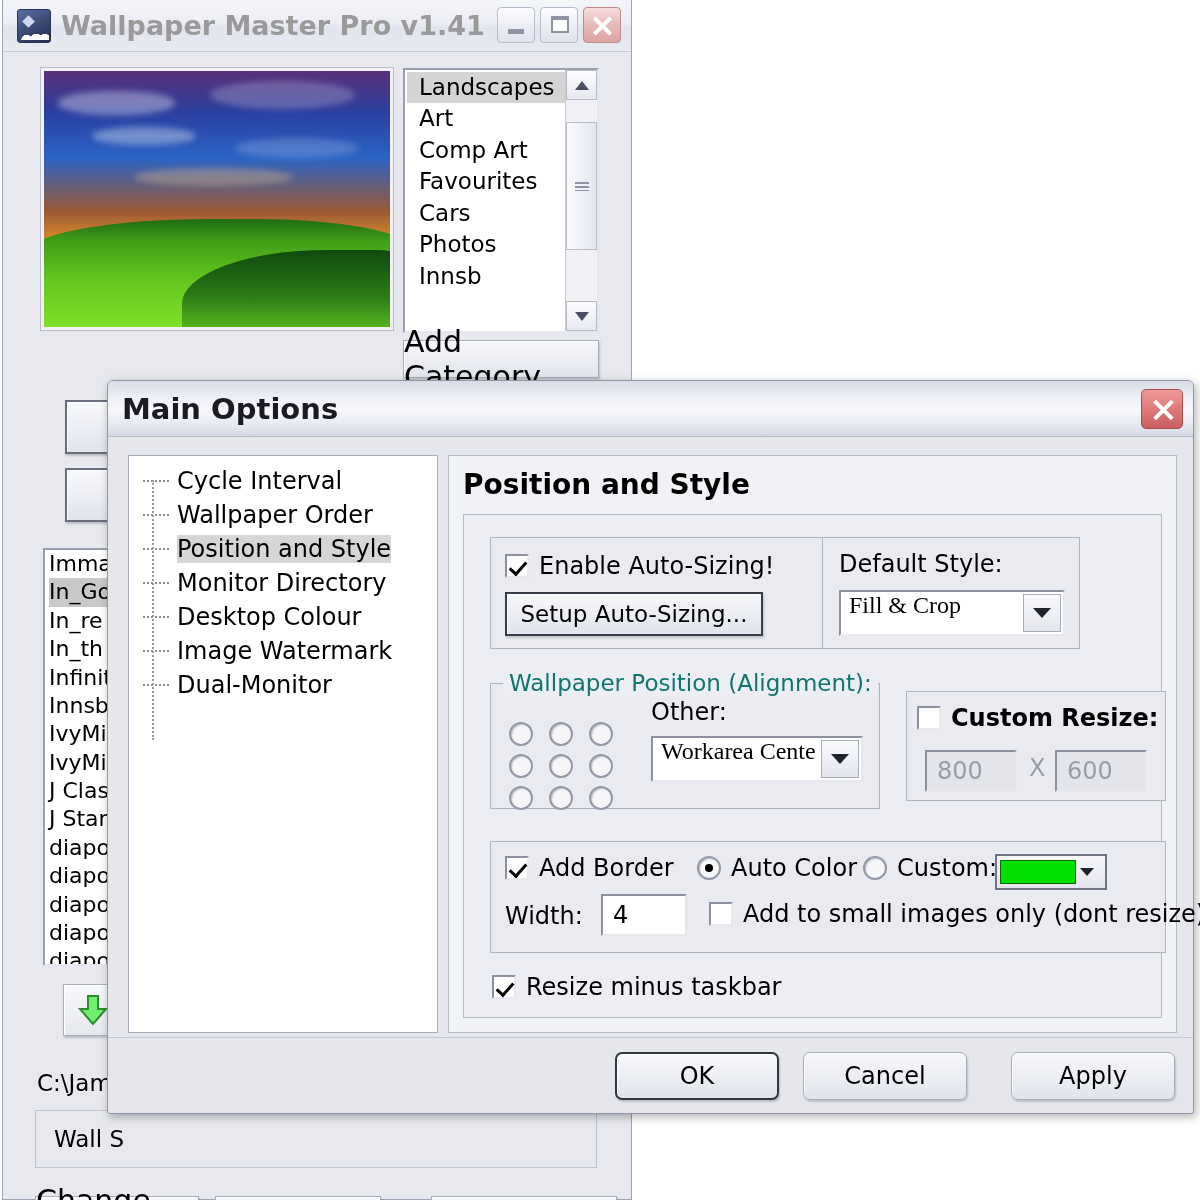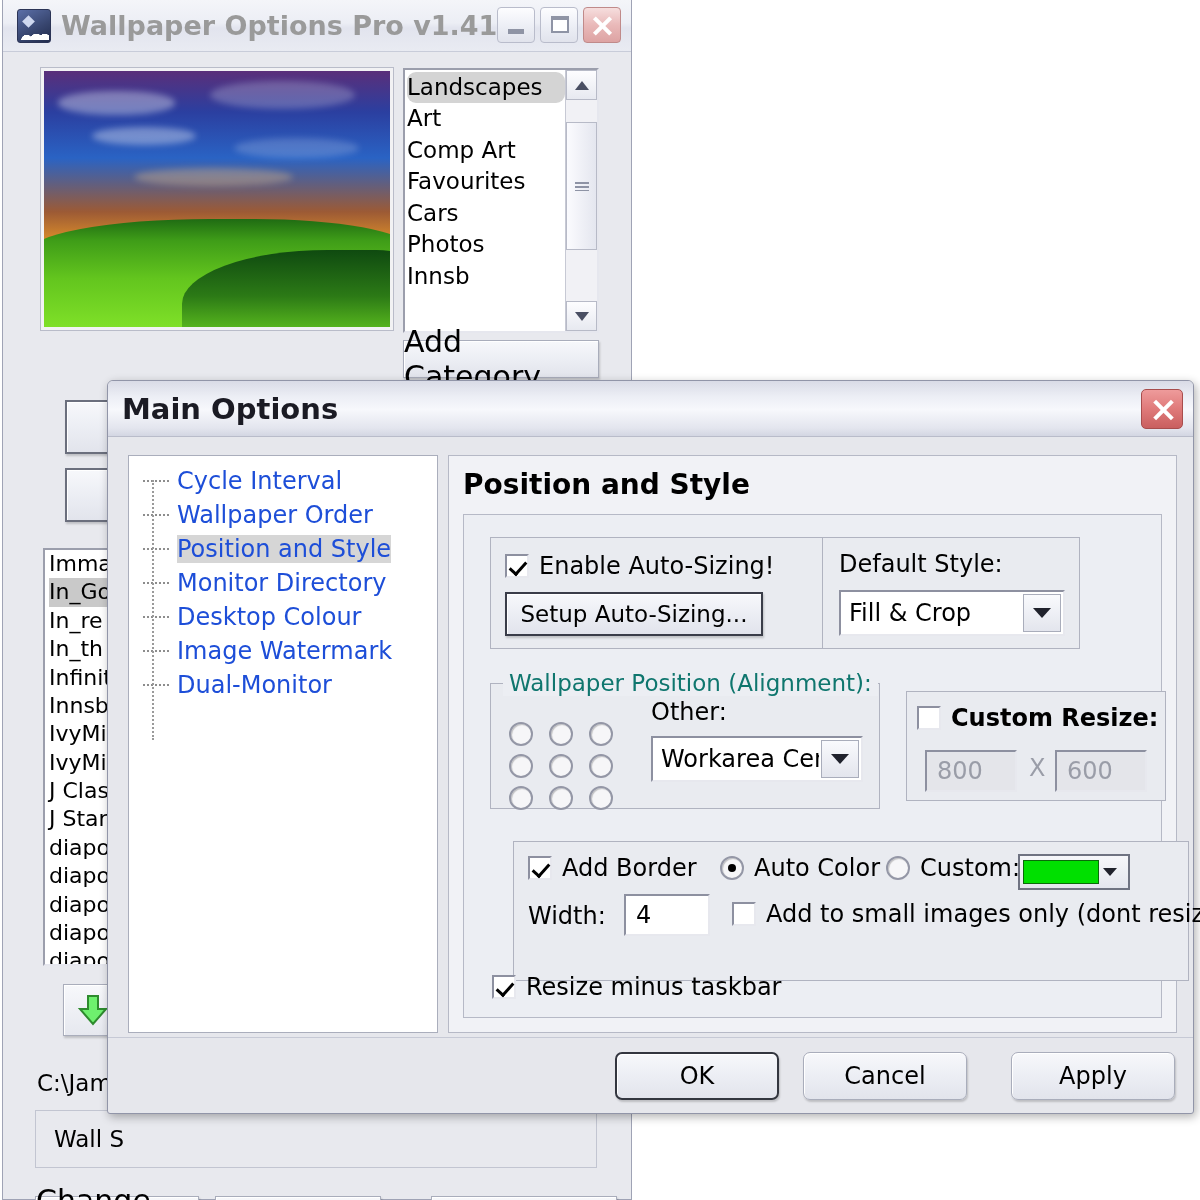--- a/index.html
+++ b/index.html
@@ -102,21 +102,21 @@
 
   
   .cat-box {
     position:absolute; left: 400px; top: 16px; width: 196px; height: 265px;
     background:#ffffff; border: 2px inset #b7bac7; border-style: solid;
     border-color:#9b9eac #e6e7ee #e6e7ee #9b9eac;
     display:flex; overflow:hidden;
   }
   .cat-list { flex:1; padding: 2px 0 0 2px; overflow:hidden; background:#fff; }
   .cat-item {
-    font-size: 23px; color:#000; padding: 1px 0; white-space: nowrap; line-height: 1.28; border-radius: 9px;
+    font-size: 23px; color:#000; padding: 1px 12px; white-space: nowrap; line-height: 1.28;
   }
   .cat-item.sel { background:#d4d4d4; }
   .vscroll {
     width: 32px; background: #ececf0; border-left: 1px solid #c7c9d4;
     display:flex; flex-direction:column; justify-content:space-between;
   }
   .sb-btn {
     height: 30px; background: linear-gradient(to bottom,#fdfdff,#e7e9f0);
     border:1px solid #b7bac7; display:flex; align-items:center; justify-content:center;
   }
@@ -198,21 +198,21 @@
   }
   .dlg-close .tb-x1, .dlg-close .tb-x2 { left:9px; top:18px; width:25px; height:4px; }
 
   .dlg-body { position:relative; height: 678px; padding: 0; }
 
   .tree {
     position:absolute; left: 20px; top: 18px; width: 310px; height: 578px;
     background:#ffffff; border:1px solid #aaaebc; padding: 8px 0 0 0;
   }
   .tree-item {
-    display:flex; align-items:center; font-size:24px; color:#1d4ed8;
+    display:flex; align-items:center; font-size:24px; color:#000000;
     height: 34px; padding-left: 14px; white-space:nowrap;
   }
   .tree-dash {
     width: 26px; height: 2px; margin-right: 8px;
     border-top: 2px dotted #8d8d8d;
   }
   .tree-label.sel { background:#d6d6d6; }
   .tree-rail {
     position:absolute; left: 23px; top: 24px; bottom: 10px; width:0;
     border-left: 2px dotted #9a9a9a; height: 260px;
@@ -233,21 +233,21 @@
   }
   .grp-legend {
     position:absolute; top:-14px; left:12px; background:#eceef3;
     padding:0 6px; font-size:23px; color:#0f766e; white-space:nowrap;
   }
 
   .g-autosize { left: 26px; top: 22px; width: 346px; height: 112px; }
   .g-defstyle { left: 358px; top: 22px; width: 258px; height: 112px; }
   .g-align   { left: 26px; top: 168px; width: 390px; height: 126px; }
   .g-resize  { left: 442px; top: 176px; width: 260px; height: 110px; }
-  .g-border  { left: 26px; top: 326px; width: 676px; height: 140px; margin-left: 23px; }
+  .g-border  { left: 26px; top: 326px; width: 676px; height: 112px; }
 
   .chk { display:inline-flex; align-items:center; }
   .chkbox {
     width: 24px; height: 24px; background:#fff; position:relative; flex:none;
     border-style: solid; border-width:2px;
     border-color:#8d90a0 #e7e8ee #e7e8ee #8d90a0;
   }
   .chkbox.checked::after {
     content:""; position:absolute; left:6px; top:2px; width:7px; height:14px;
     border:solid #000; border-width: 0 3px 3px 0; transform: rotate(42deg);
@@ -266,21 +266,21 @@
 
   .sub-btn {
     position:absolute; left: 14px; top: 54px; width: 258px; height: 44px;
     border: 2px solid #3a3d49; font-size:23px;
   }
 
   .combo {
     position:absolute; background:#ffffff;
     border-style: solid; border-width:2px;
     border-color:#8d90a0 #e7e8ee #e7e8ee #8d90a0;
-    display:flex; align-items:center;
+    display:flex; font-family:Liberation Serif, serif;
   }
   .combo-text { font-size:24px; color:#000; padding-left:8px; overflow:hidden; white-space:nowrap; flex:1; }
   .combo-arrow {
     width: 38px; align-self:stretch; margin:2px;
     background: linear-gradient(to bottom,#f9fafd,#e3e5ed);
     border:1px solid #a9adbb; display:flex; align-items:center; justify-content:center;
   }
   .tri-dn { width:0;height:0;border-left:9px solid transparent;border-right:9px solid transparent;border-top:10px solid #20222c; }
 
   .c-defstyle { left: 16px; top: 52px; width: 226px; height: 46px; }
@@ -325,21 +325,21 @@
 </style>
 </head>
 <body>
 
 <div id="root">
 
   <div class="main-window">
 
     <div class="main-titlebar">
       <div class="app-icon"></div>
-      <div class="main-title">Wallpaper Options Pro v1.41</div>
+      <div class="main-title">Wallpaper Master Pro v1.41</div>
       <div class="titlebtns">
         <div class="tbtn">
             <span class="tb-min"></span>
           </div>
         <div class="tbtn">
             <span class="tb-max"></span>
           </div>
         <div class="tbtn close">
             <span class="tb-x1"></span>
             <span class="tb-x2"></span>

